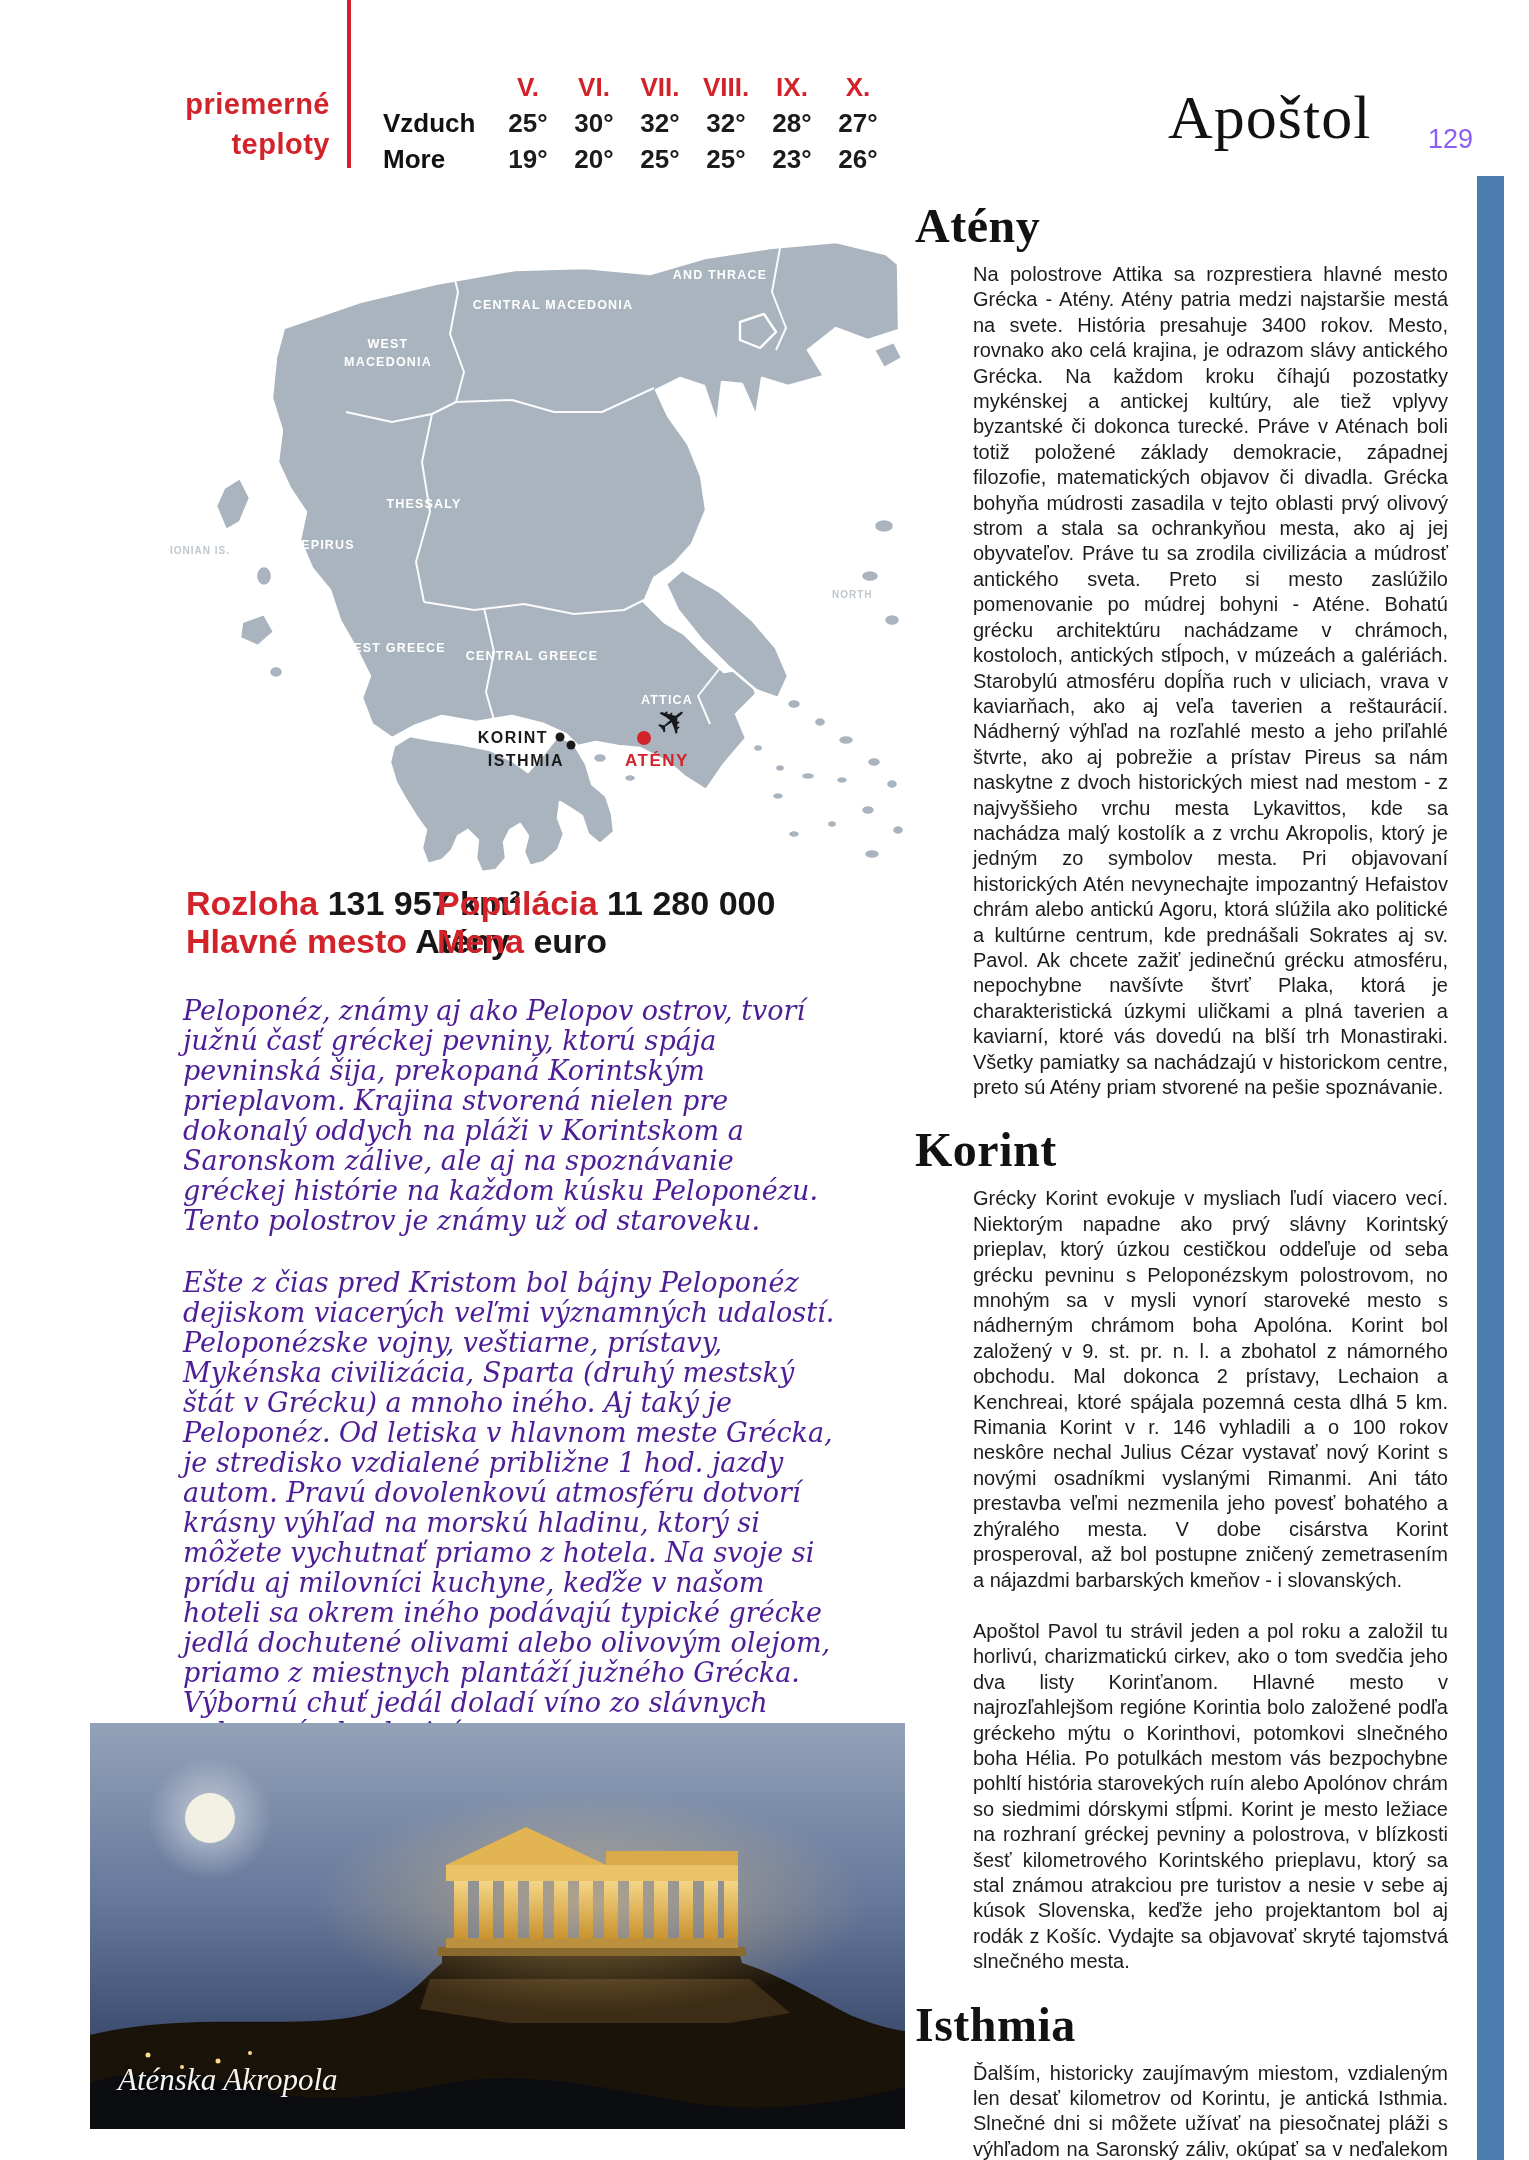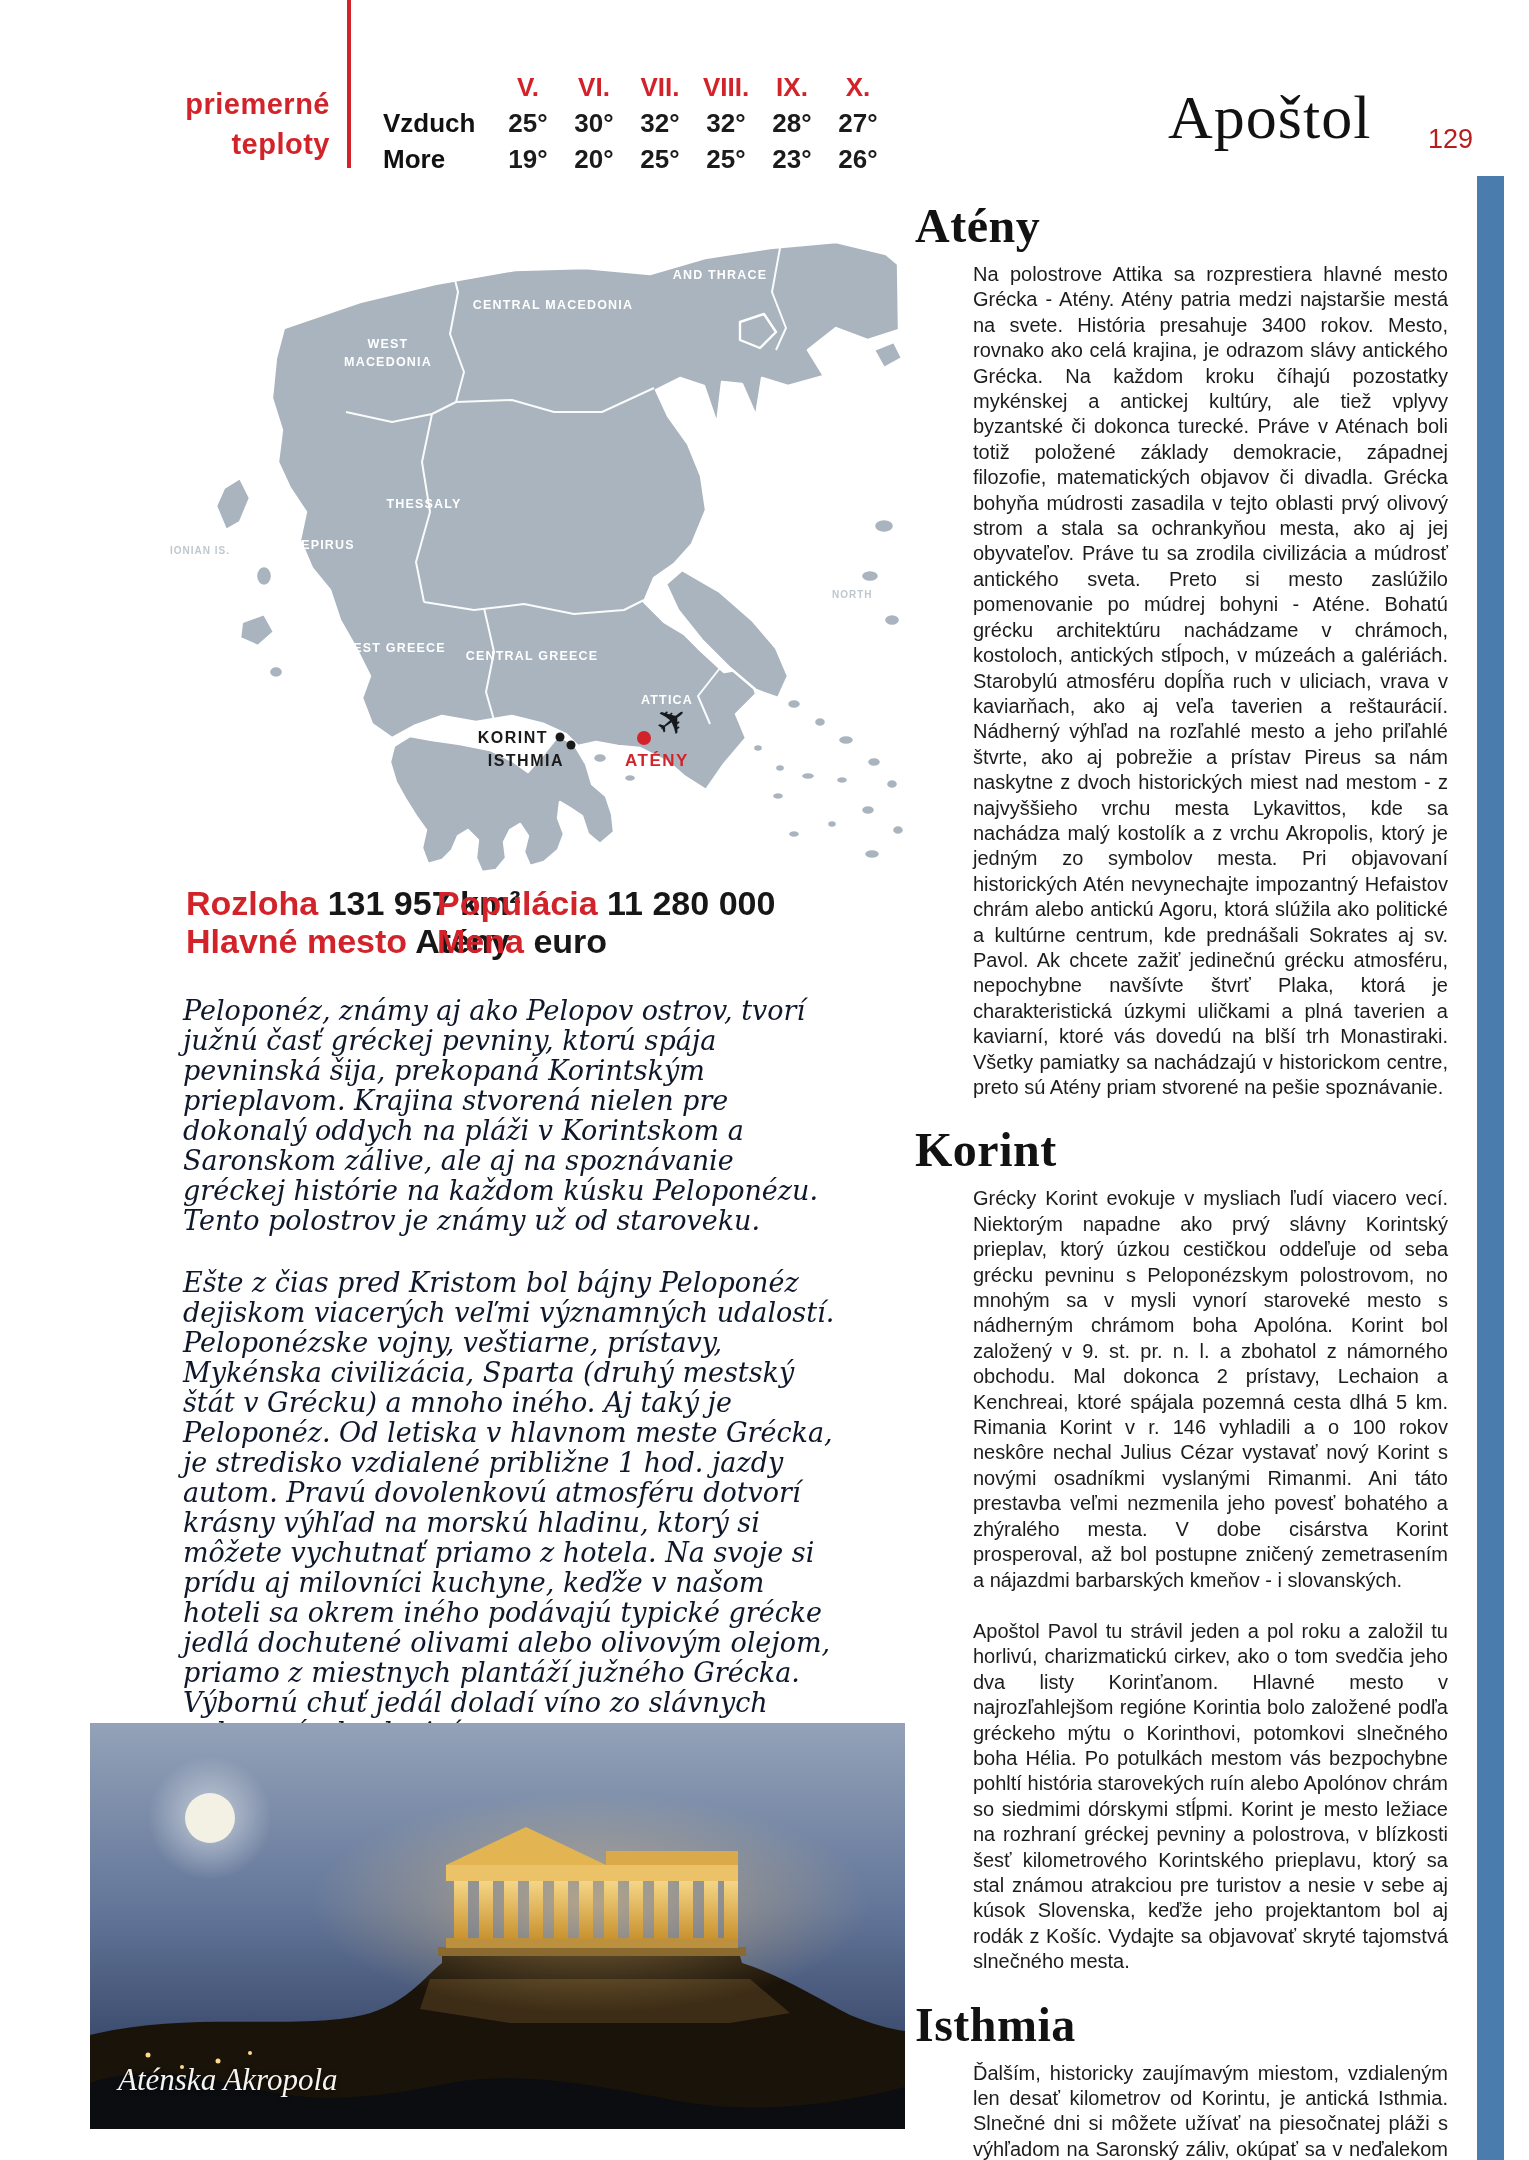--- a/index.html
+++ b/index.html
@@ -19,21 +19,21 @@
   .t-row{display:flex;height:36px;align-items:baseline;}
   .t-label{width:112px;color:#111;}
   .t-cell{width:66px;text-align:center;}
   .t-month{color:#d2232a;}
 
   
   .page-title{
     left:1168px;top:82px;font-family:"Liberation Serif",serif;
     font-size:62px;color:#121212;letter-spacing:1px;
   }
-  .page-num{left:1428px;top:124px;font-size:27px;color:#b91c1c;}
+  .page-num{left:1428px;top:124px;font-size:27px;color:#8b5cf6;}
 
   
   .map-wrap{left:130px;top:228px;width:780px;height:645px;}
   .map-wrap svg{width:100%;height:100%;display:block;}
   .m-label{fill:#ffffff;font-family:"Liberation Sans",sans-serif;font-size:12.5px;
            font-weight:bold;letter-spacing:1.2px;}
   .m-faint{fill:#bfc8cf;font-size:10px;font-weight:bold;letter-spacing:1px;}
   .m-city{fill:#1a1a1a;font-size:16px;font-weight:bold;letter-spacing:1.5px;}
   .m-capital{fill:#d2232a;font-size:17px;font-weight:bold;letter-spacing:1.5px;}
 
@@ -41,21 +41,21 @@
   .facts-col{top:884px;font-size:34px;font-weight:bold;line-height:38px;}
   .facts-col .lbl{color:#d2232a;}
   .facts-col .val{color:#171717;}
   .facts-1{left:186px;}
   .facts-2{left:437px;}
 
   
   .intro{
     left:183px;top:996px;width:652px;
     font-family:"DejaVu Serif","Liberation Serif",serif;font-style:italic;
-    font-size:27px;line-height:30px;color:#0f172a;
+    font-size:27px;line-height:30px;color:#4c1d95;
   }
   .intro p{margin:0 0 32px 0;}
 
   
   .articles{left:915px;top:200px;width:541px;}
   .sec-title{
     font-family:"Liberation Serif",serif;font-size:48px;line-height:52px;
     color:#121212;margin:0 0 10px 0;letter-spacing:.5px;
   }
   .sec + .sec{margin-top:24px;}

